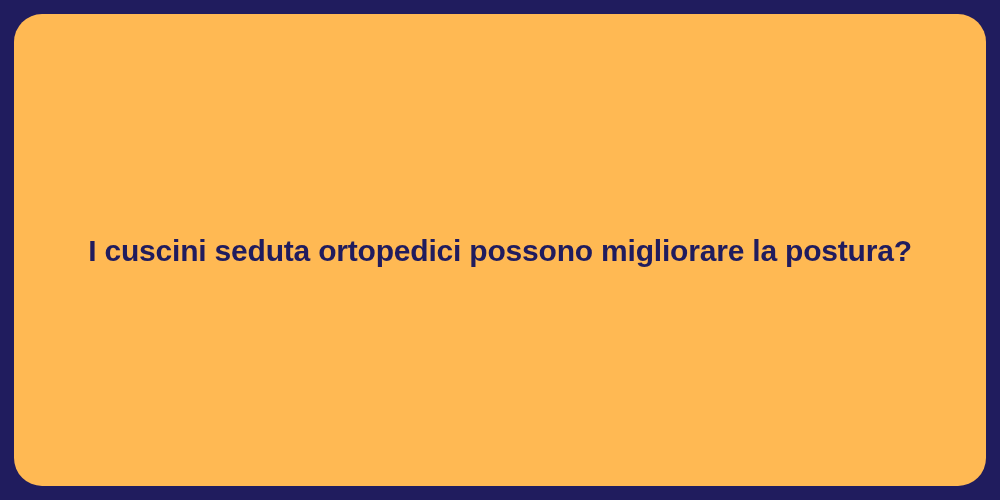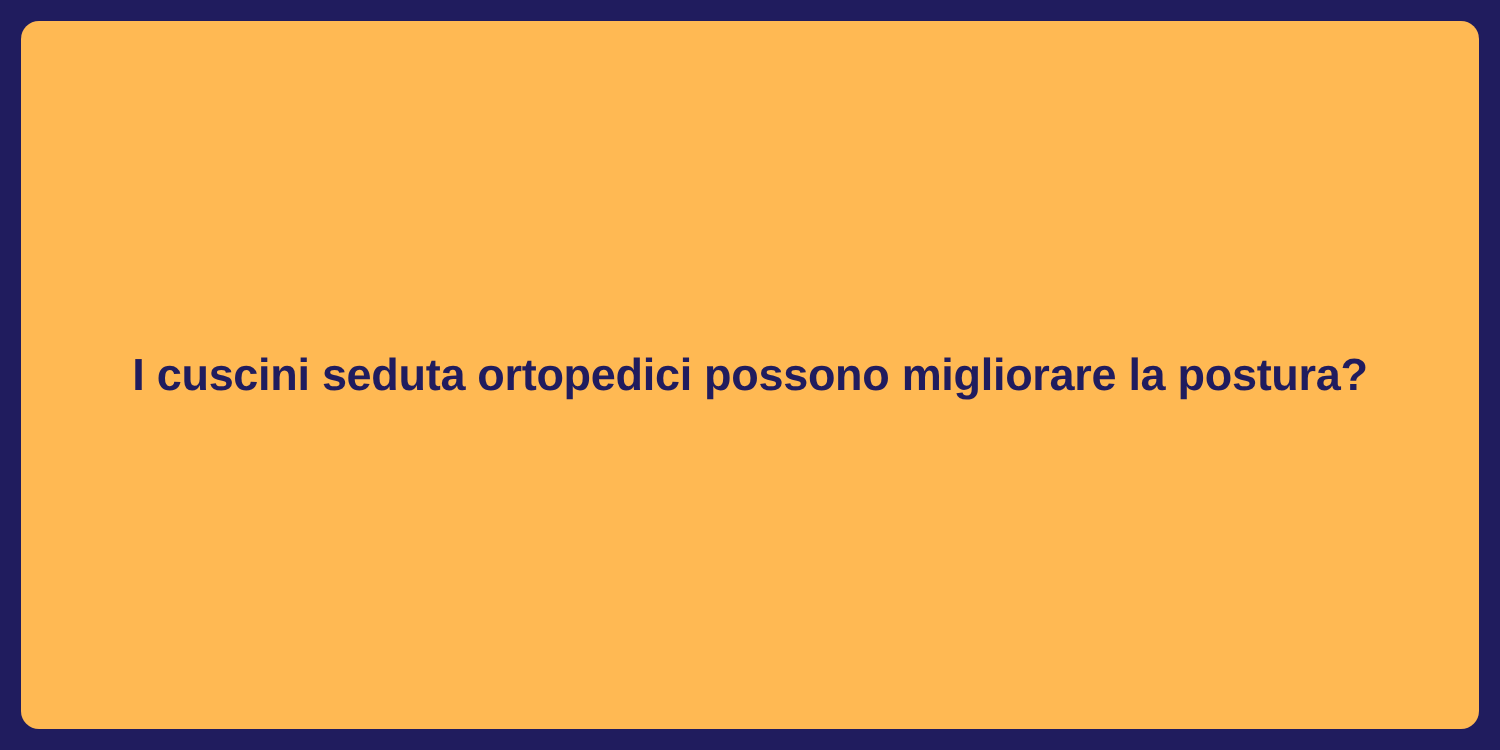--- a/index.html
+++ b/index.html
@@ -33,21 +33,21 @@
   }
 
   
   #content-panel {
     position: absolute;
     left: 14px;
     top: 14px;
     width: 972px;
     height: 472px;
     background: #FFB953;
-    border-radius: 12px;
+    border-radius: 28px;
     box-sizing: border-box;
 
     display: flex;
     align-items: center;
     justify-content: center;
   }
 
   
   #headline {
     color: #201C5E;

